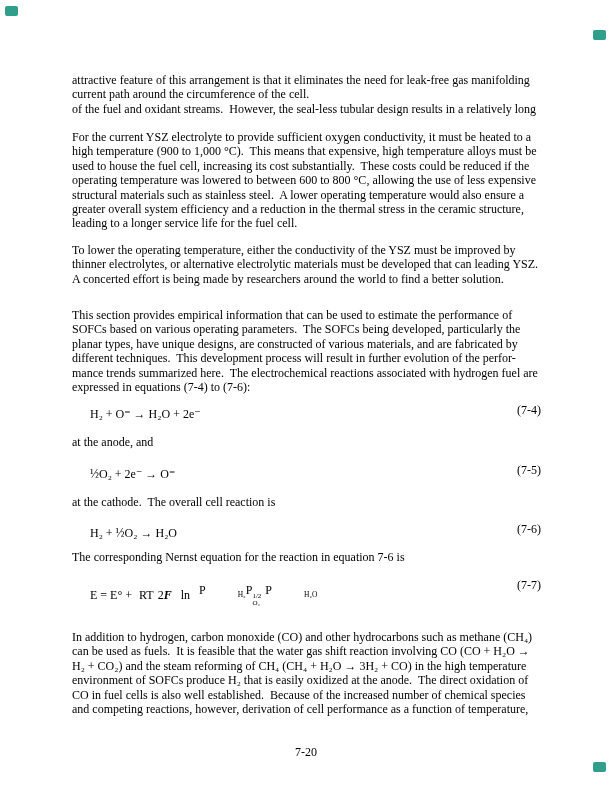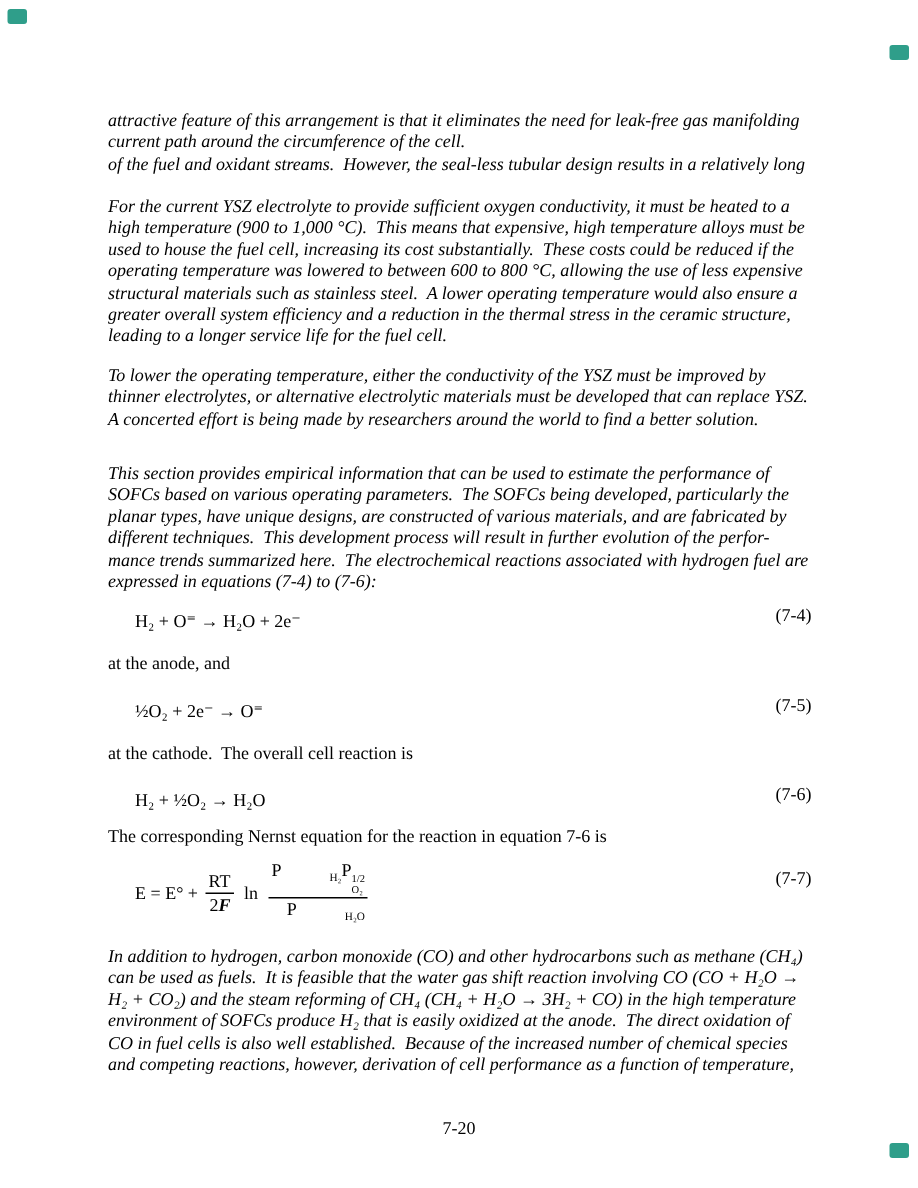--- a/index.html
+++ b/index.html
@@ -7,37 +7,37 @@
     position: relative;
     width: 612px; height: 792px;
     margin: 0 auto;
     background: #ffffff;
     color: #000000;
     font-family: "Liberation Serif", "DejaVu Serif", serif;
     font-size: 12px;
     overflow: hidden;
   }
   .para { position: absolute; left: 72px; width: 475px; }
-  .line { white-space: pre; line-height: 14.4px; height: 14.4px; font-style: italic; }
+  .line { white-space: pre; line-height: 14.4px; height: 14.4px; }
   .heading {
     position: absolute; left: 72px;
     font-family: "Liberation Sans", "DejaVu Sans", sans-serif;
     font-weight: bold; font-size: 12.5px; white-space: pre;
   }
   .heading .hnum { display: inline-block; width: 54px; }
   .note { position: absolute; left: 72px; white-space: pre; }
   .eqrow { position: absolute; left: 72px; right: 71px; height: 20px; }
   .eqexpr { position: absolute; left: 18px; top: 4px; white-space: pre; }
   .eqlabel { position: absolute; right: 0; top: 0; white-space: pre; }
   .eq77row { height: 40px; }
   .nernst {
     position: absolute; left: 18px; top: -2px; height: 38px;
     display: flex; align-items: center; gap: 5px; white-space: pre;
   }
-  .frac { display: inline-flex; flex-direction: column; align-items: flex-end; line-height: 13px; }
+  .frac { display: inline-flex; flex-direction: row; align-items: flex-start; line-height: 13px; }
   .fbar { align-self: stretch; height: 0; border-top: 1.2px solid #000; margin: 1px 0; }
   .fnum, .fden { padding: 0 2px; text-align: center; }
   .faraday { font-weight: bold; font-style: italic; }
   .lnop { margin: 0 2px; }
   .msub { font-size: 7.5px; vertical-align: -3px; letter-spacing: 0; padding-left: 32px; }
   .pstack {
     display: inline-flex; flex-direction: column; align-items: flex-start;
     font-size: 7px; line-height: 7px; vertical-align: -4px;
   }
   .footer { position: absolute; left: 0; right: 0; text-align: center; }
@@ -66,21 +66,21 @@
       <div class="line">high temperature (900 to 1,000 °C).  This means that expensive, high temperature alloys must be</div>
       <div class="line">used to house the fuel cell, increasing its cost substantially.  These costs could be reduced if the</div>
       <div class="line">operating temperature was lowered to between 600 to 800 °C, allowing the use of less expensive</div>
       <div class="line">structural materials such as stainless steel.  A lower operating temperature would also ensure a</div>
       <div class="line">greater overall system efficiency and a reduction in the thermal stress in the ceramic structure,</div>
       <div class="line">leading to a longer service life for the fuel cell.</div>
     </div>
 
   <div class="para" style="top:243px">
       <div class="line">To lower the operating temperature, either the conductivity of the YSZ must be improved by</div>
-      <div class="line">thinner electrolytes, or alternative electrolytic materials must be developed that can replace YSZ.</div>
+      <div class="line">thinner electrolytes, or alternative electrolytic materials must be developed that can leading YSZ.</div>
       <div class="line">A concerted effort is being made by researchers around the world to find a better solution.</div>
     </div>
 
 
   <div class="para" style="top:308px">
       <div class="line">This section provides empirical information that can be used to estimate the performance of</div>
       <div class="line">SOFCs based on various operating parameters.  The SOFCs being developed, particularly the</div>
       <div class="line">planar types, have unique designs, are constructed of various materials, and are fabricated by</div>
       <div class="line">different techniques.  This development process will result in further evolution of the perfor-</div>
       <div class="line">mance trends summarized here.  The electrochemical reactions associated with hydrogen fuel are</div>

